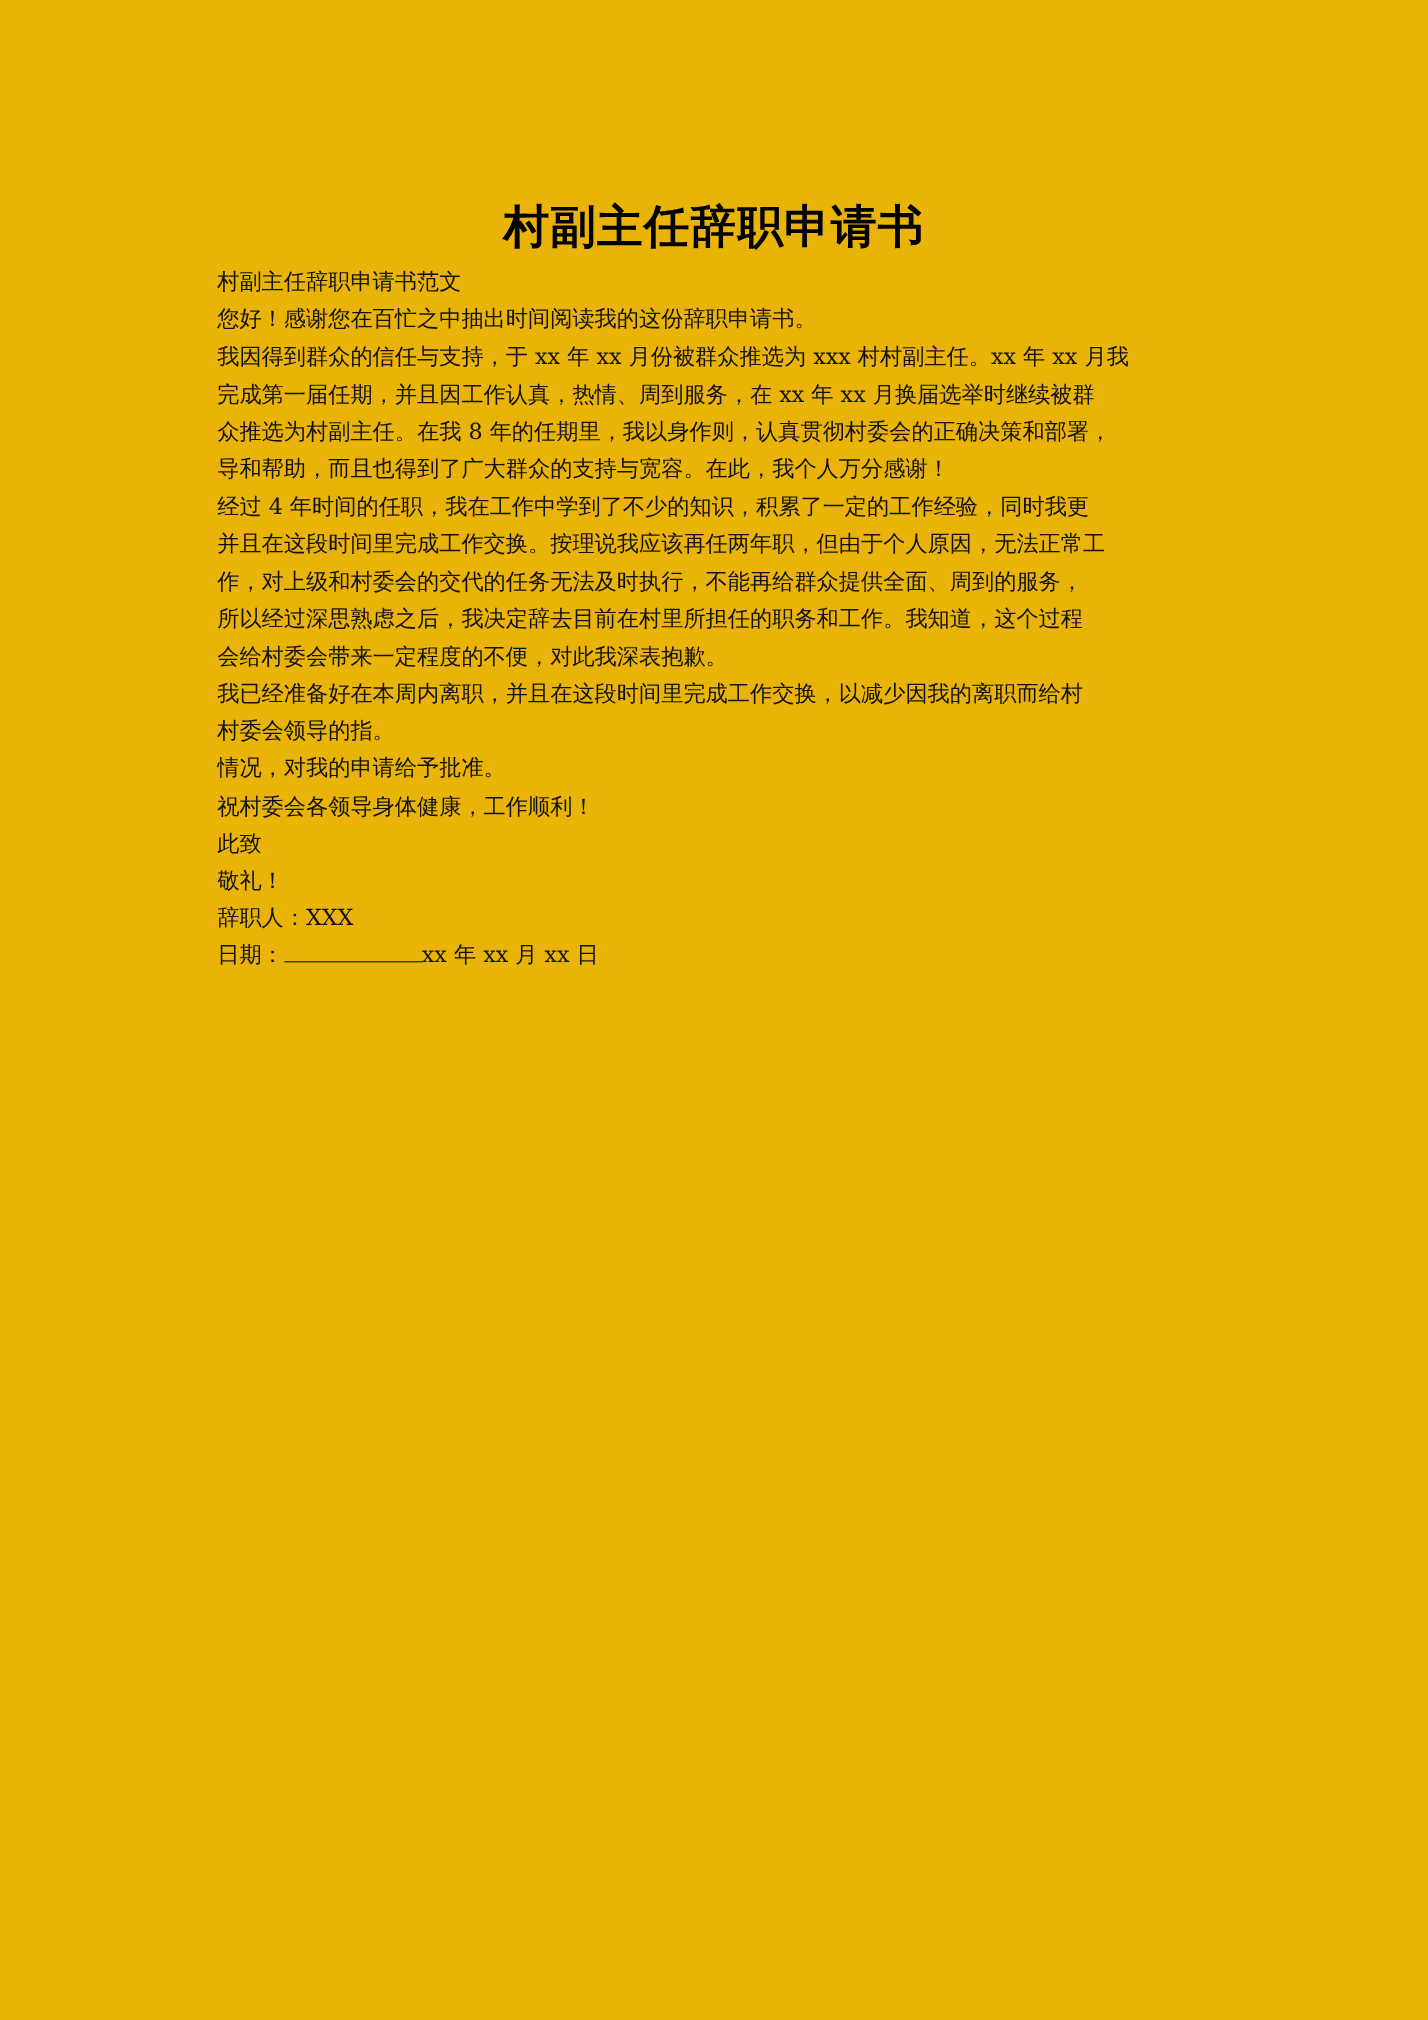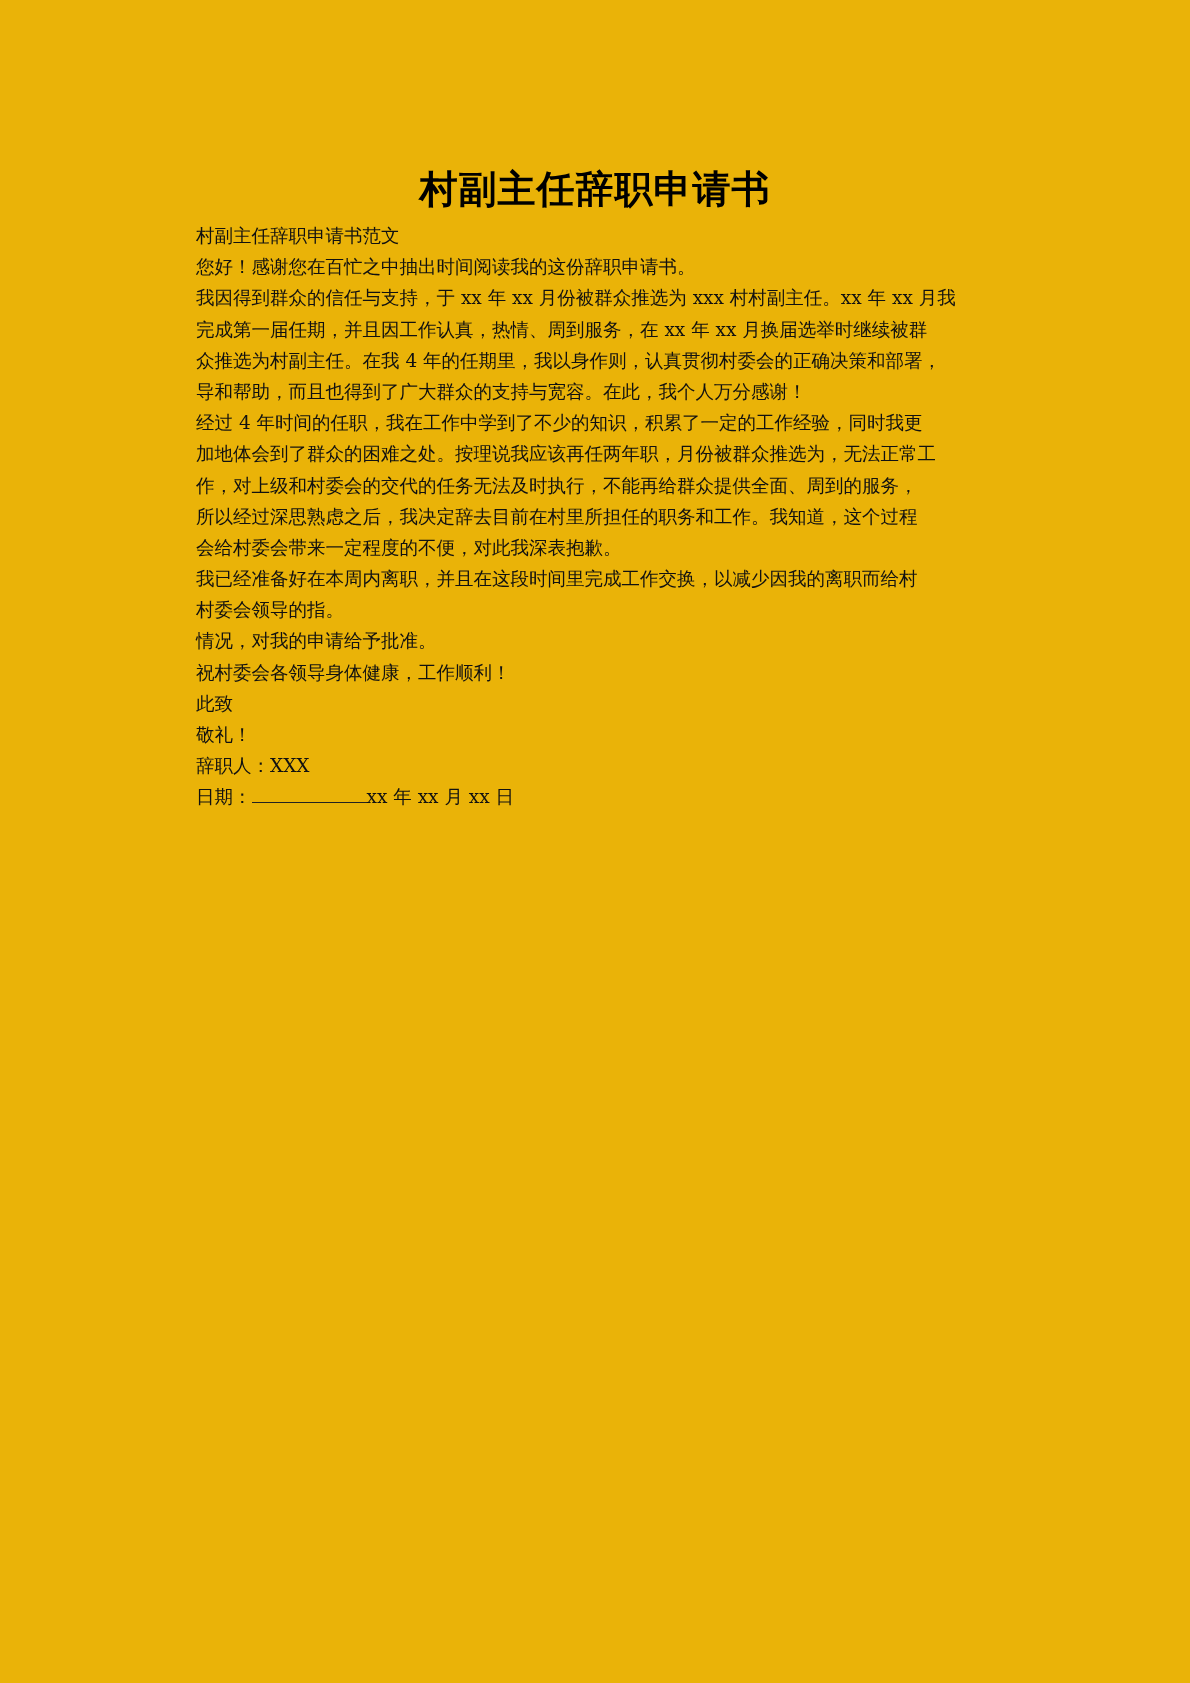--- a/index.html
+++ b/index.html
@@ -4,45 +4,45 @@
 <style>
   html, body { margin: 0; padding: 0; background: #ffffff; }
   body { width: 1190px; height: 1683px; position: relative; overflow: hidden;
          font-family: "DejaVu Serif", "Liberation Serif", serif; color: #111; }
   .page { position: absolute; left: 0; top: 0; width: 1190px; height: 1683px; background: #eab308; padding-left: 23px; }
   .title { position: absolute; top: 164px; left: 0; width: 1190px; text-align: center;
            font-family: "DejaVu Sans", "Liberation Sans", sans-serif; font-weight: bold;
            font-size: 38px; line-height: 50px; letter-spacing: 1px; color: #000; }
   .body { position: absolute; left: 181px; top: 220px; width: 840px;
           font-size: 18.5px; line-height: 31.2px; color: #111; }
-  .line { white-space: nowrap; height: 31.2px; margin-left: 15px; }
+  .line { white-space: nowrap; height: 31.2px; }
   .blank { display: inline-block; border-bottom: 1px solid #222; height: 20px; vertical-align: baseline; }
   .blank.w1 { width: 125px; }
   .blank.w2 { width: 115px; }
 </style>
 </head>
 <body>
 
 <div class="page">
   <div class="title">村副主任辞职申请书</div>
 
   <div class="body">
     <div class="line">村副主任辞职申请书范文</div>
     <div class="line">您好！感谢您在百忙之中抽出时间阅读我的这份辞职申请书。</div>
 
     <div>
       <div class="line">我因得到群众的信任与支持，于 xx 年 xx 月份被群众推选为 xxx 村村副主任。xx 年 xx 月我</div>
       <div class="line">完成第一届任期，并且因工作认真，热情、周到服务，在 xx 年 xx 月换届选举时继续被群</div>
-      <div class="line">众推选为村副主任。在我 4 年的任期里，我以身作则，认真贯彻村委会的正确决策和部署，</div>
+      <div class="line">众推选为村副主任。在我 8 年的任期里，我以身作则，认真贯彻村委会的正确决策和部署，</div>
       <div class="line">导和帮助，而且也得到了广大群众的支持与宽容。在此，我个人万分感谢！</div>
     </div>
 
     <div>
       <div class="line">经过 4 年时间的任职，我在工作中学到了不少的知识，积累了一定的工作经验，同时我更</div>
-      <div class="line">加地体会到了群众的困难之处。按理说我应该再任两年职，月份被群众推选为，无法正常工</div>
+      <div class="line">并且在这段时间里完成工作交换。按理说我应该再任两年职，但由于个人原因，无法正常工</div>
       <div class="line">作，对上级和村委会的交代的任务无法及时执行，不能再给群众提供全面、周到的服务，</div>
       <div class="line">所以经过深思熟虑之后，我决定辞去目前在村里所担任的职务和工作。我知道，这个过程</div>
       <div class="line">会给村委会带来一定程度的不便，对此我深表抱歉。</div>
     </div>
 
     <div>
       <div class="line">我已经准备好在本周内离职，并且在这段时间里完成工作交换，以减少因我的离职而给村</div>
       <div class="line">村委会领导的指。</div>
     </div>
 

